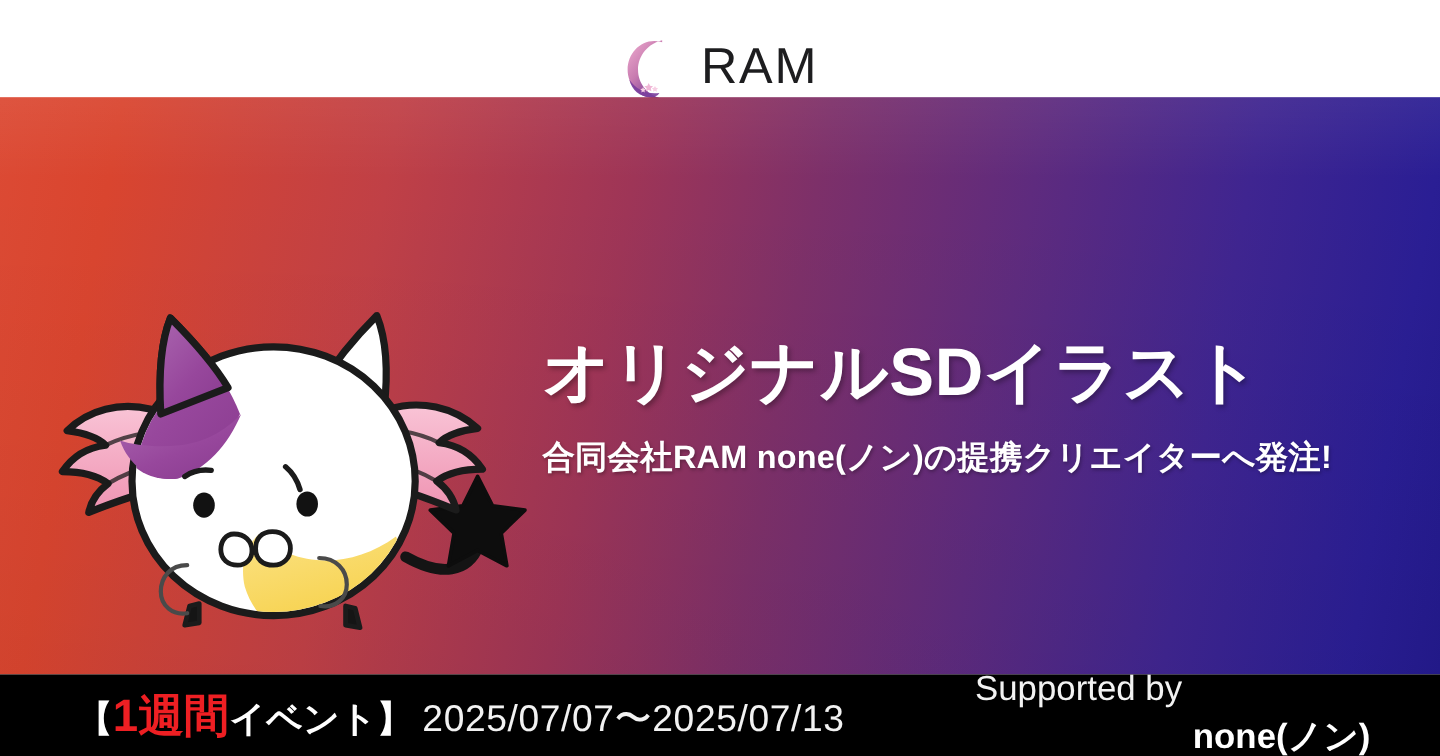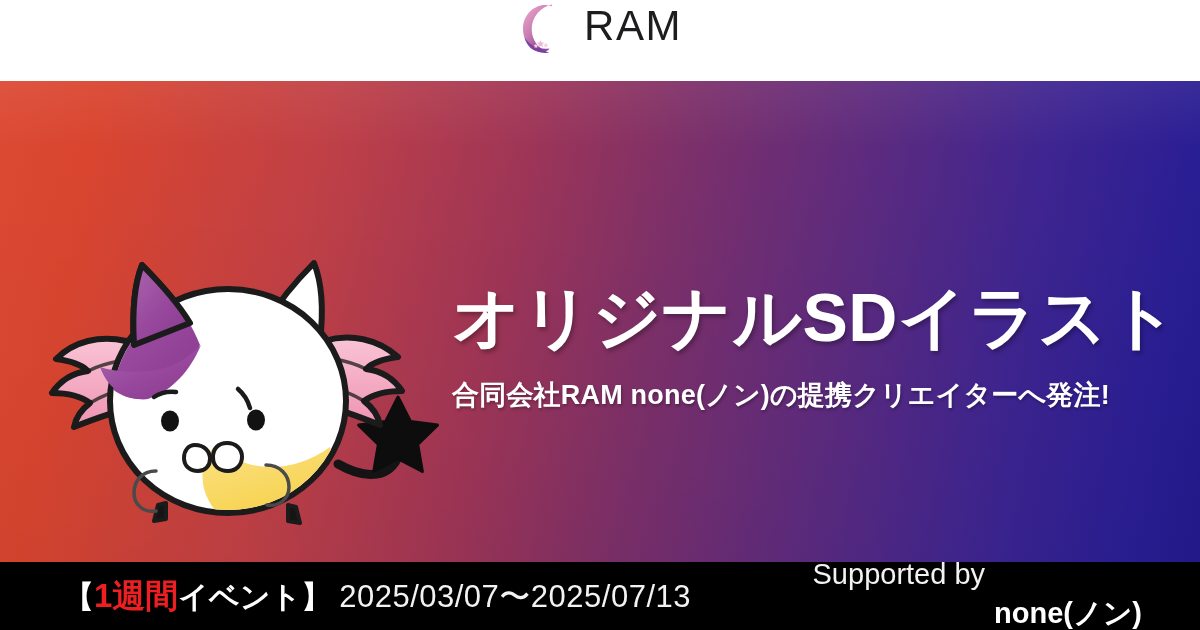--- a/index.html
+++ b/index.html
@@ -22,21 +22,21 @@
 
   
   .header {
     position: absolute;
     left: 0;
     top: 0;
     width: 1200px;
     height: 81px;
     background: #ffffff;
     display: flex;
-    align-items: flex-start;
+    align-items: flex-end;
     justify-content: center;
   }
   .logo-lockup {
     display: flex;
     align-items: center;
     gap: 14px;
   }
   .logo-mark {
     width: 52px;
     height: 52px;
@@ -93,21 +93,21 @@
   
   .copy {
     position: absolute;
     left: 452px;
     top: 196px;
     width: 700px;
   }
   .headline {
     font-family: "Liberation Sans", "DejaVu Sans", sans-serif;
     font-weight: 700;
-    font-size: 68px;
+    font-size: 56px;
     line-height: 1.18;
     color: #ffffff;
     margin: 0;
     letter-spacing: 0.5px;
     text-shadow: 2px 3px 4px rgba(0,0,0,0.30);
     white-space: nowrap;
   }
   .headline-line2 { display: block; }
   .subhead {
     margin: 22px 0 0 0;
@@ -140,21 +140,21 @@
     white-space: nowrap;
   }
   .bracket,
   .event-word {
     font-size: 30px;
     font-weight: 700;
     color: #ffffff;
     font-family: "Liberation Sans", "DejaVu Sans", sans-serif;
   }
   .highlight {
-    font-size: 33px;
+    font-size: 38px;
     font-weight: 700;
     color: #ee1f23;
     font-family: "Liberation Sans", "DejaVu Sans", sans-serif;
     text-align: center;
   }
   .date-range {
     font-size: 31px;
     font-weight: 400;
     color: #f2f2f2;
     font-family: "Liberation Sans", "DejaVu Sans", sans-serif;
@@ -300,21 +300,21 @@
       </h1>
       <p class="subhead">合同会社RAM none(ノン)の提携クリエイターへ発注!</p>
     </div>
   </div>
 
   <div class="footer">
     <div class="footer-left">
       <span class="bracket">【</span>
         <span class="highlight">1週間</span>
         <span class="event-word">イベント】</span>
-      <span class="date-range">2025/03/07〜2025/07/13</span>
+      <span class="date-range">2025/07/07〜2025/07/13</span>
     </div>
     <div class="footer-right">
       <span class="supported-label">Supported by</span>
       <span class="supported-brand">none(ノン)</span>
     </div>
   </div>
 
 </div>
 
 </body></html>

